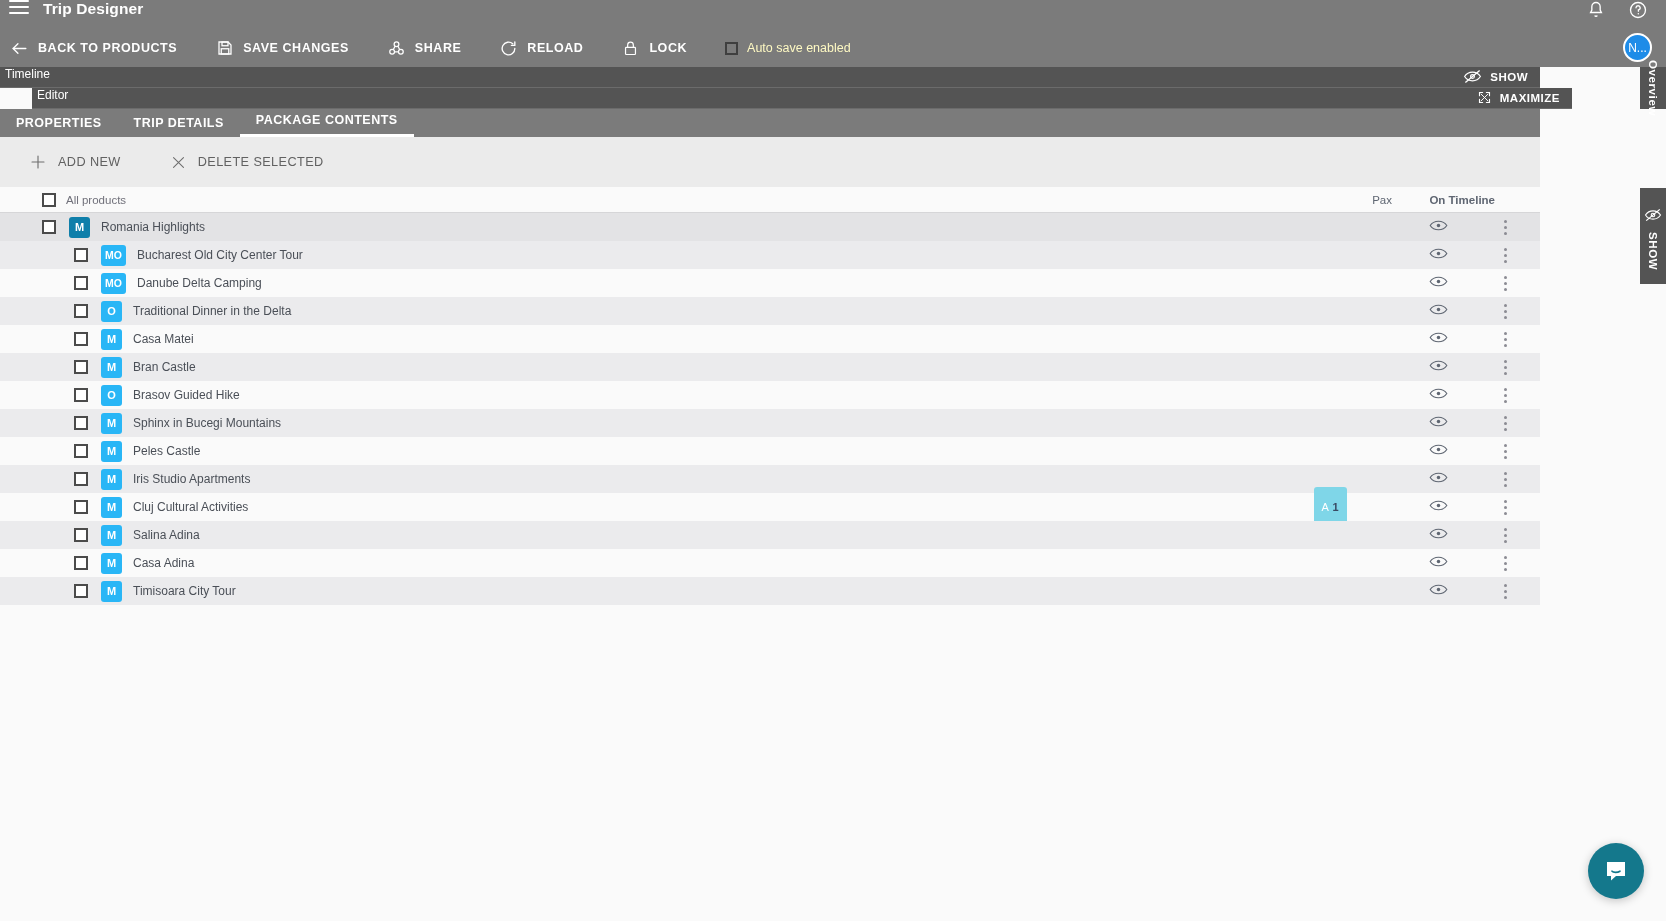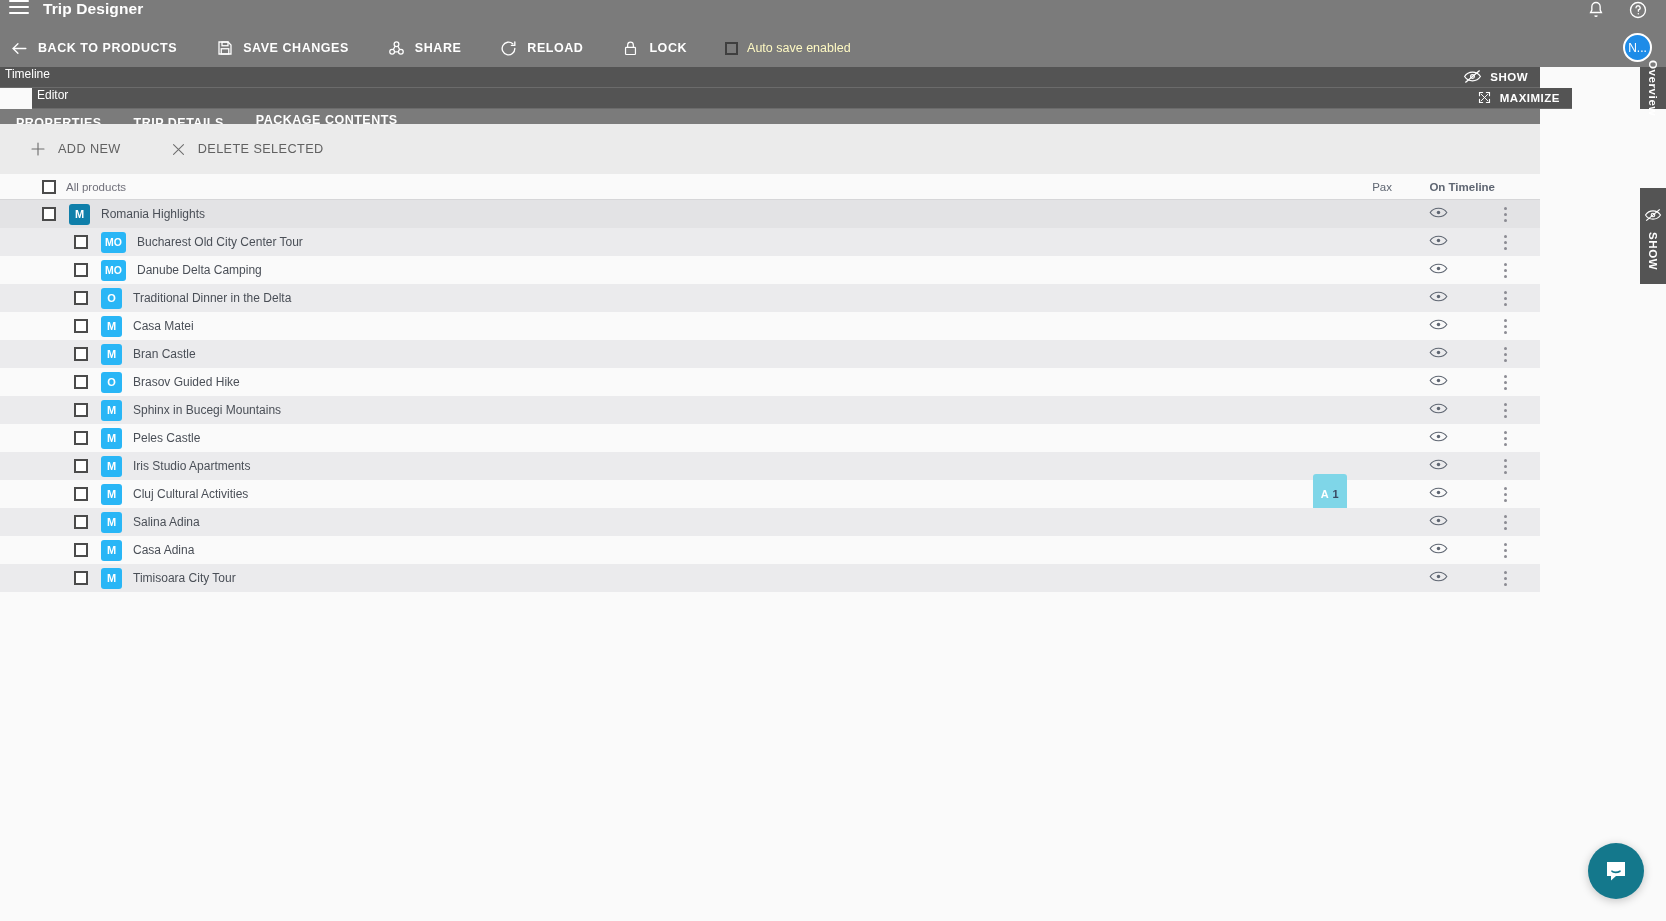--- a/index.html
+++ b/index.html
@@ -73,21 +73,21 @@
     background: #7b7b7b; display: flex; align-items: flex-end;
   }
   .tab {
     color: #fff; font-size: 12.5px; font-weight: bold; letter-spacing: .5px;
     padding: 0 16px 7px 16px; cursor: pointer; line-height: 14px;
   }
   .tab.active { border-bottom: 3px solid #fff; }
 
   
   .content {
-    position: absolute; top: 124px; left: 0; width: 1540px; height: 784px;
+    position: absolute; top: 137px; left: 0; width: 1540px; height: 784px;
     background: #fafafa;
   }
   .actionbar {
     height: 50px; background: #ebebeb;
     display: flex; align-items: center; padding-left: 29px; gap: 49px;
   }
   .act {
     display: flex; align-items: center; gap: 11px;
     color: #616161; font-size: 12.7px; letter-spacing: .4px; cursor: pointer;
   }
@@ -121,21 +121,21 @@
     width: 21px; height: 21px; border-radius: 3px;
     display: flex; align-items: center; justify-content: center;
     color: #fff; font-size: 11px; font-weight: bold;
     margin-left: 13px; flex: 0 0 auto;
   }
   .badge.mo { width: 25px; font-size: 10.5px; }
   .row .rname { margin-left: 11px; white-space: nowrap; }
   .pax-badge {
     position: absolute; right: 193px;
     background: #7fd6e8; color: #fff;
-    font-size: 11px; font-weight: bold;
+    font-size: 11px; font-weight: normal;
     border-radius: 3px; padding: 14px 8px; letter-spacing: .5px;
   }
   .pax-badge b { color: #3a4a63; }
   .ic-eye { position: absolute; right: 92px; cursor: pointer; }
   .ic-dots {
     position: absolute; right: 33px; width: 4px; cursor: pointer;
     display: flex; flex-direction: column; gap: 3px; align-items: center;
   }
   .ic-dots i { width: 3px; height: 3px; border-radius: 50%; background: #8b8b93; display: block; }
 

